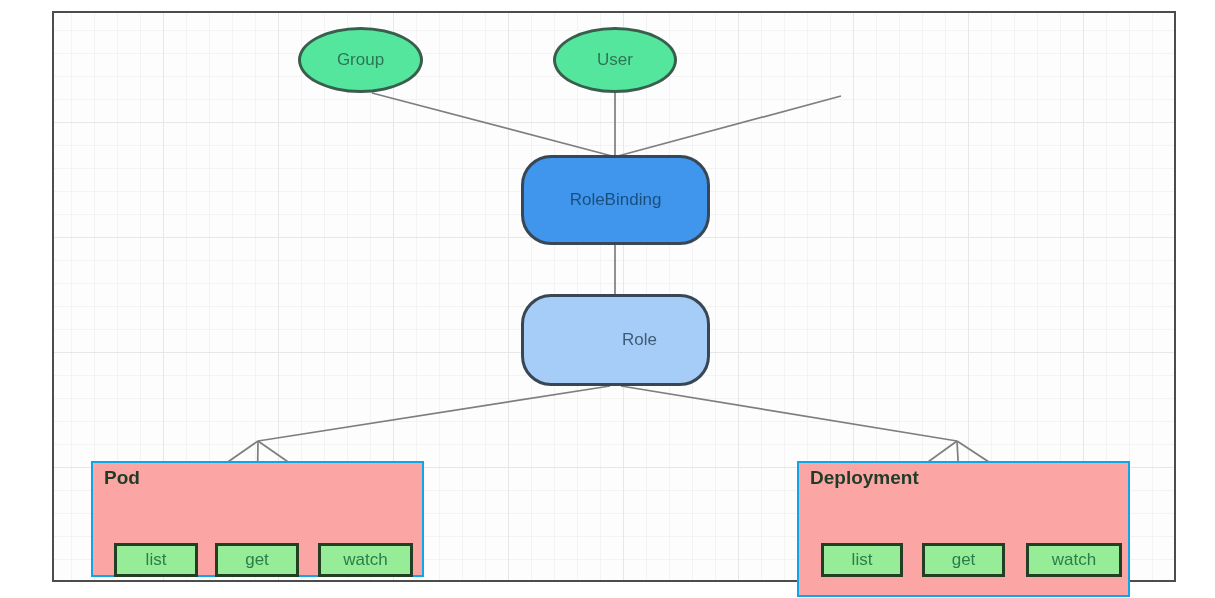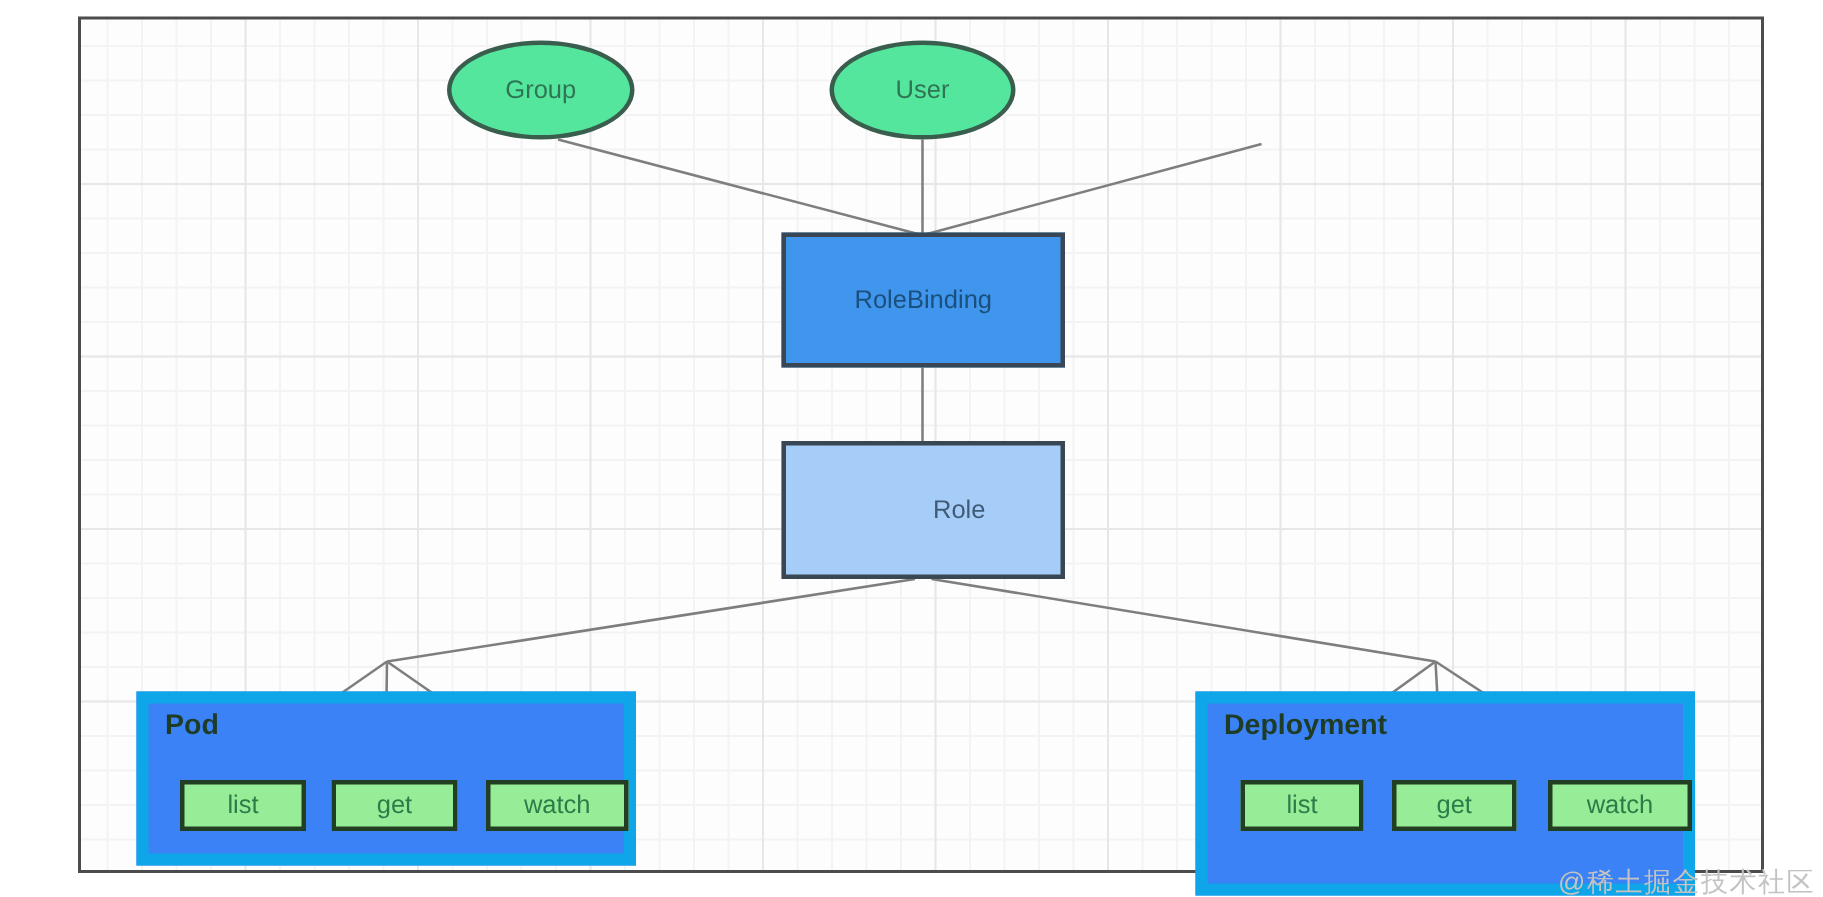--- a/index.html
+++ b/index.html
@@ -31,58 +31,58 @@
   }
 
   svg.wires {
     position: absolute;
     left: 0; top: 0;
     width: 1215px; height: 598px;
     pointer-events: none;
   }
   svg.wires line { stroke: #7e7e7e; stroke-width: 1.7; }
 
-  .node { position: absolute; display: flex; align-items: center; justify-content: center; text-align: center; }
+  .node { position: absolute; display: flex; align-items: center; justify-content: center; text-align: center; border-radius: 30px; }
 
   .ellipse {
     background: #55e69e;
     border: 3px solid #3a5e4e;
     border-radius: 50%;
     color: #2f7454;
     font-size: 17px;
     line-height: 1.15;
   }
   .ellipse span { display: block; max-width: 92px; }
 
   .bluebox {
     border: 3px solid #394653;
     font-size: 17px;
   }
   .bluebox.binding { background: #3f96ec; color: #1b4f7e; }
   .bluebox.role    { background: #a6cdf7; color: #3f5b77; padding-left: 48px; }
 
   .container-box {
     position: absolute;
-    background: #3b82f6;
-    border: 8px solid #0ea5e9;
+    background: #fca5a5;
+    border: 2px solid #0ea5e9;
   }
   .container-box .title {
     position: absolute;
     left: 11px; top: 4px;
     font-size: 19px;
     font-weight: bold;
     color: #1e3c26;
   }
   .verb {
     position: absolute;
     background: #97ed97;
     border: 3px solid #233f23;
     color: #2a7d49;
     font-size: 17px;
-    display: flex; align-items: center; justify-content: center;
+    display: flex; align-items: center; justify-content: center; margin-top: 29px;
   }
 
   .watermark {
     position: absolute;
     top: 577px; right: 5px;
     font-size: 18px;
     line-height: 22px;
     color: #c3c3c3;
     letter-spacing: 1px;
     white-space: nowrap;
@@ -138,15 +138,14 @@
     <div class="verb" style="left:225px; top:51px; width:95px; height:34px;">watch</div>
   </div>
 
   <div class="container-box" style="left:797px; top:461px; width:333px; height:136px;">
     <div class="title">Deployment</div>
     <div class="verb" style="left:22px; top:51px; width:82px; height:34px;">list</div>
     <div class="verb" style="left:123px; top:51px; width:83px; height:34px;">get</div>
     <div class="verb" style="left:227px; top:51px; width:96px; height:34px;">watch</div>
   </div>
 
-  <div class="watermark">@稀土掘金技术社区</div>
 
 </div>
 
 </body></html>

